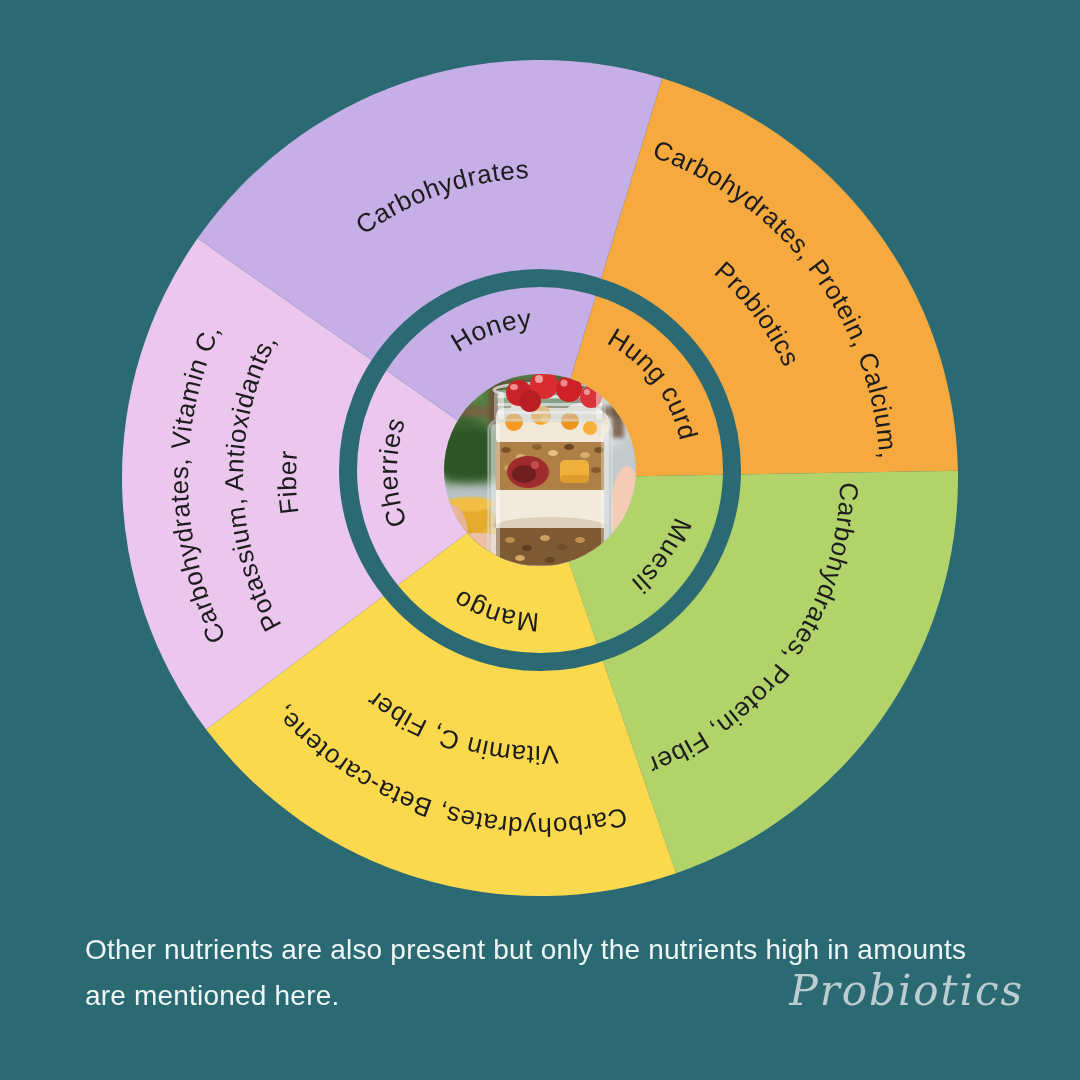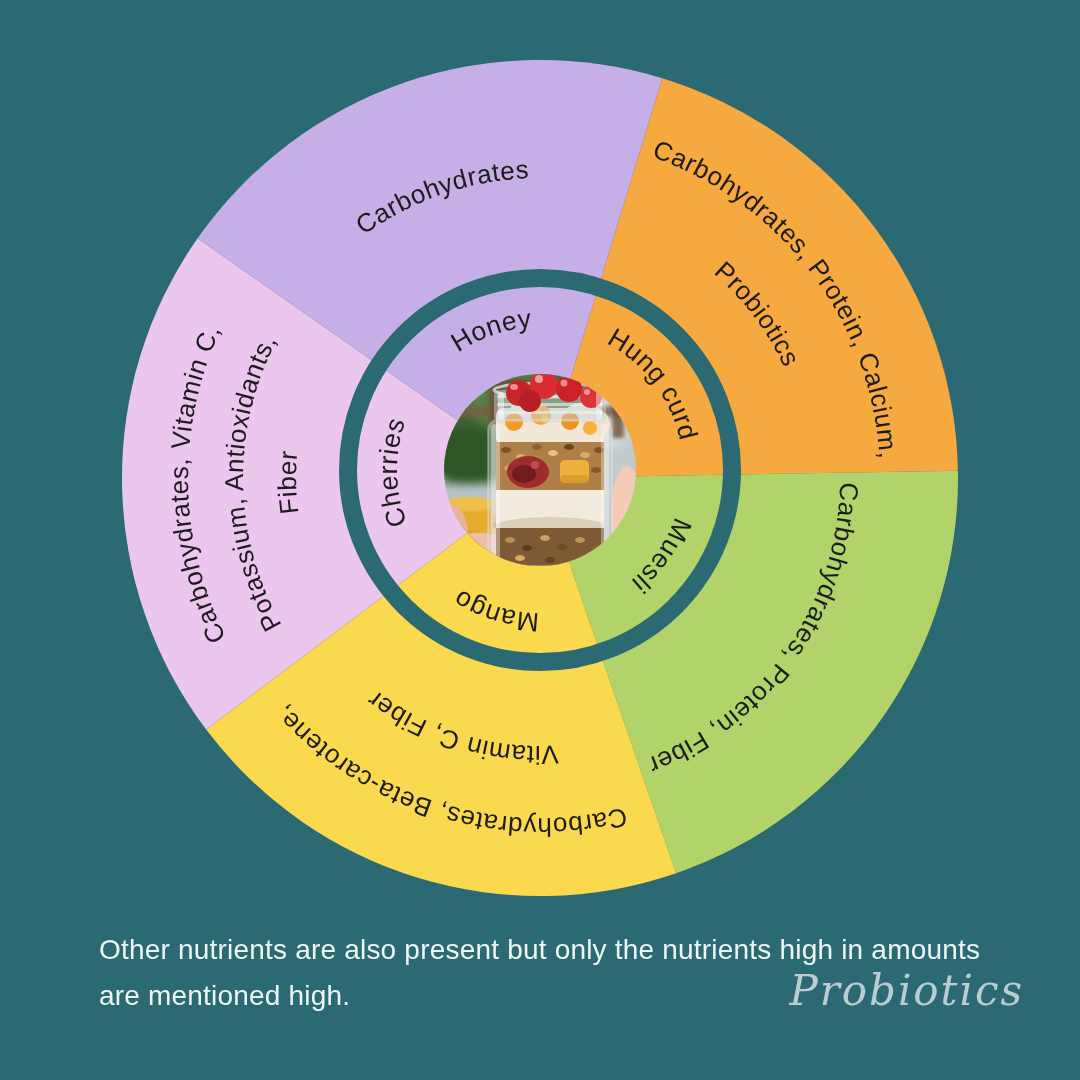--- a/index.html
+++ b/index.html
@@ -8,21 +8,21 @@
     font-family:"Liberation Sans",sans-serif;
   }
   .stage svg{position:absolute;left:0;top:0;}
   .wheel-label{
     text-anchor:middle;
     fill:#1c1c1c;
     font-family:"Liberation Sans",sans-serif;
     letter-spacing:0.6px;
   }
   .caption{
-    position:absolute;left:99px;top:927px;width:945px;
+    position:absolute;left:85px;top:927px;width:945px;
     font-size:28px;line-height:46px;letter-spacing:0.2px;
     color:#eef6f6;
   }
   .signature{
     position:absolute;right:56px;top:966px;
     font-family:"DejaVu Serif",serif;font-style:italic;
     font-size:42px;letter-spacing:2px;
     color:#bccdd1;
   }
 </style>
@@ -191,18 +191,18 @@
         <text class="wheel-label" font-size="26"><textPath href="#arc-nutrients-3-1" startOffset="50%">Potassium, Antioxidants,</textPath></text>
         <text class="wheel-label" font-size="26"><textPath href="#arc-nutrients-3-2" startOffset="50%">Fiber</textPath></text>
         <text class="wheel-label" font-size="26.5"><textPath href="#arc-ingredient-3" startOffset="50%">Cherries</textPath></text>
         <text class="wheel-label" font-size="26"><textPath href="#arc-nutrients-4-0" startOffset="50%">Carbohydrates</textPath></text>
         <text class="wheel-label" font-size="26.5"><textPath href="#arc-ingredient-4" startOffset="50%">Honey</textPath></text>
       </g>
   </svg>
 
   <div class="caption">
     <div>Other nutrients are also present but only the nutrients high in amounts</div>
-    <div>are mentioned high.</div>
+    <div>are mentioned here.</div>
   </div>
 
   <div class="signature">Probiotics</div>
 
 </div>
 
 </body></html>

